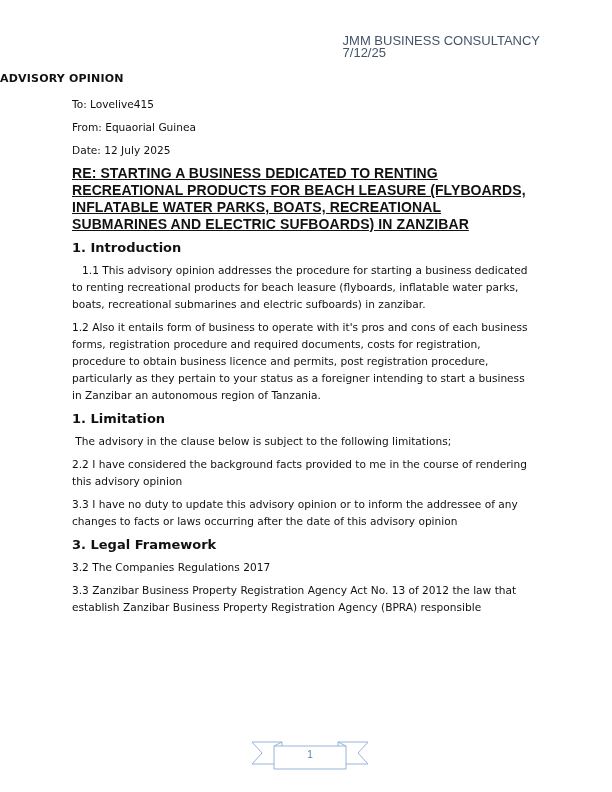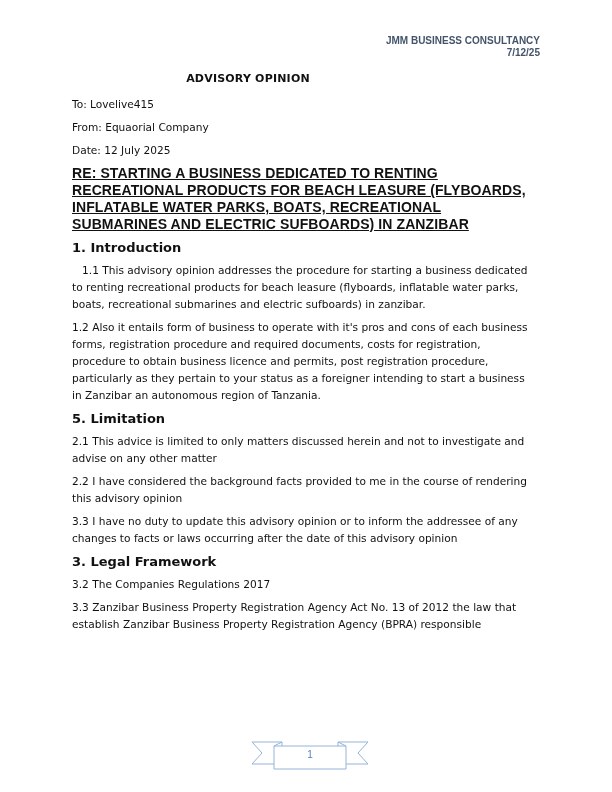--- a/index.html
+++ b/index.html
@@ -1,20 +1,20 @@
 <!DOCTYPE html>
 <html><head>
   <meta charset="utf-8">
   <style>
     html, body { margin: 0; padding: 0; background: #ffffff; }
     body { width: 612px; height: 792px; position: relative; overflow: hidden;
            font-family: "DejaVu Sans", sans-serif; color: #111; }
-    .header { position: absolute; right: 72px; top: 35px; text-align: right;
-              font-family: "Liberation Sans", sans-serif; font-size: 10px; font-weight: bold; color: #44546a; line-height: 12px; }
-    .title { position: absolute; left: 0; width: 496px; top: 72px; text-align: center;
+    .header { position: absolute; right: 72px; top: 35px; 
+              font-family: "Liberation Sans", sans-serif; font-size: 13px; font-weight: normal; color: #44546a; line-height: 12px; }
+    .title { position: absolute; left: 0; width: 496px; top: 72px; 
              font-size: 11px; font-weight: bold; letter-spacing: 0.2px; }
     .content { position: absolute; left: 72px; width: 468px; top: 96px; font-size: 10.6px; line-height: 17px; }
     .content p { margin: 0 12px 6px 0; }
     .re { font-family: "Liberation Sans", sans-serif; font-weight: bold; text-decoration: underline; font-size: 14px; line-height: 17px; margin-bottom: 6px !important; letter-spacing: 0.1px; }
     .h { font-weight: bold; font-size: 13px; }
     .footer { position: absolute; left: 250px; top: 740px; width: 120px; height: 32px; }
     .footer svg { position: absolute; left: 0; top: 0; }
     .pagenum { position: absolute; left: 0; width: 120px; top: 9px; text-align: center; font-family: "Liberation Sans", sans-serif; font-size: 10px; color: #4f81bd; }
   </style>
 </head>
@@ -22,30 +22,30 @@
 
 <div class="header">
   <div>JMM BUSINESS CONSULTANCY</div>
   <div>7/12/25</div>
 </div>
 
 <div class="title">ADVISORY OPINION</div>
 
 <div class="content">
   <p>To: Lovelive415</p>
-  <p>From: Equaorial Company</p>
+  <p>From: Equaorial Guinea</p>
   <p>Date: 12 July 2025</p>
   <p class="re">RE: STARTING A BUSINESS DEDICATED TO RENTING RECREATIONAL PRODUCTS FOR BEACH LEASURE (FLYBOARDS, INFLATABLE WATER PARKS, BOATS, RECREATIONAL SUBMARINES AND ELECTRIC SUFBOARDS) IN ZANZIBAR</p>
 
   <p class="h">1. Introduction</p>
   <p>&nbsp;&nbsp;&nbsp;1.1 This advisory opinion addresses the procedure for starting a business dedicated to renting recreational products for beach leasure (flyboards, inflatable water parks, boats, recreational submarines and electric sufboards) in zanzibar.</p>
   <p>1.2 Also it entails form of business to operate with it's pros and cons of each business forms, registration procedure and required documents, costs for registration, procedure to obtain business licence and permits, post registration procedure, particularly as they pertain to your status as a foreigner intending to start a business in Zanzibar an autonomous region of Tanzania.</p>
 
-  <p class="h">5. Limitation</p>
-  <p>2.1 This advice is limited to only matters discussed herein and not to investigate and advise on any other matter</p>
+  <p class="h">1. Limitation</p>
+  <p>&nbsp;The advisory in the clause below is subject to the following limitations;</p>
   <p>2.2 I have considered the background facts provided to me in the course of rendering this advisory opinion</p>
   <p>3.3 I have no duty to update this advisory opinion or to inform the addressee of any changes to facts or laws occurring after the date of this advisory opinion</p>
 
   <p class="h">3. Legal Framework</p>
   <p>3.2 The Companies Regulations 2017</p>
   <p>3.3 Zanzibar Business Property Registration Agency Act No. 13 of 2012 the law that establish Zanzibar Business Property Registration Agency (BPRA) responsible</p>
 </div>
 
 <div class="footer">
   <svg width="120" height="32" viewBox="0 0 120 32">

